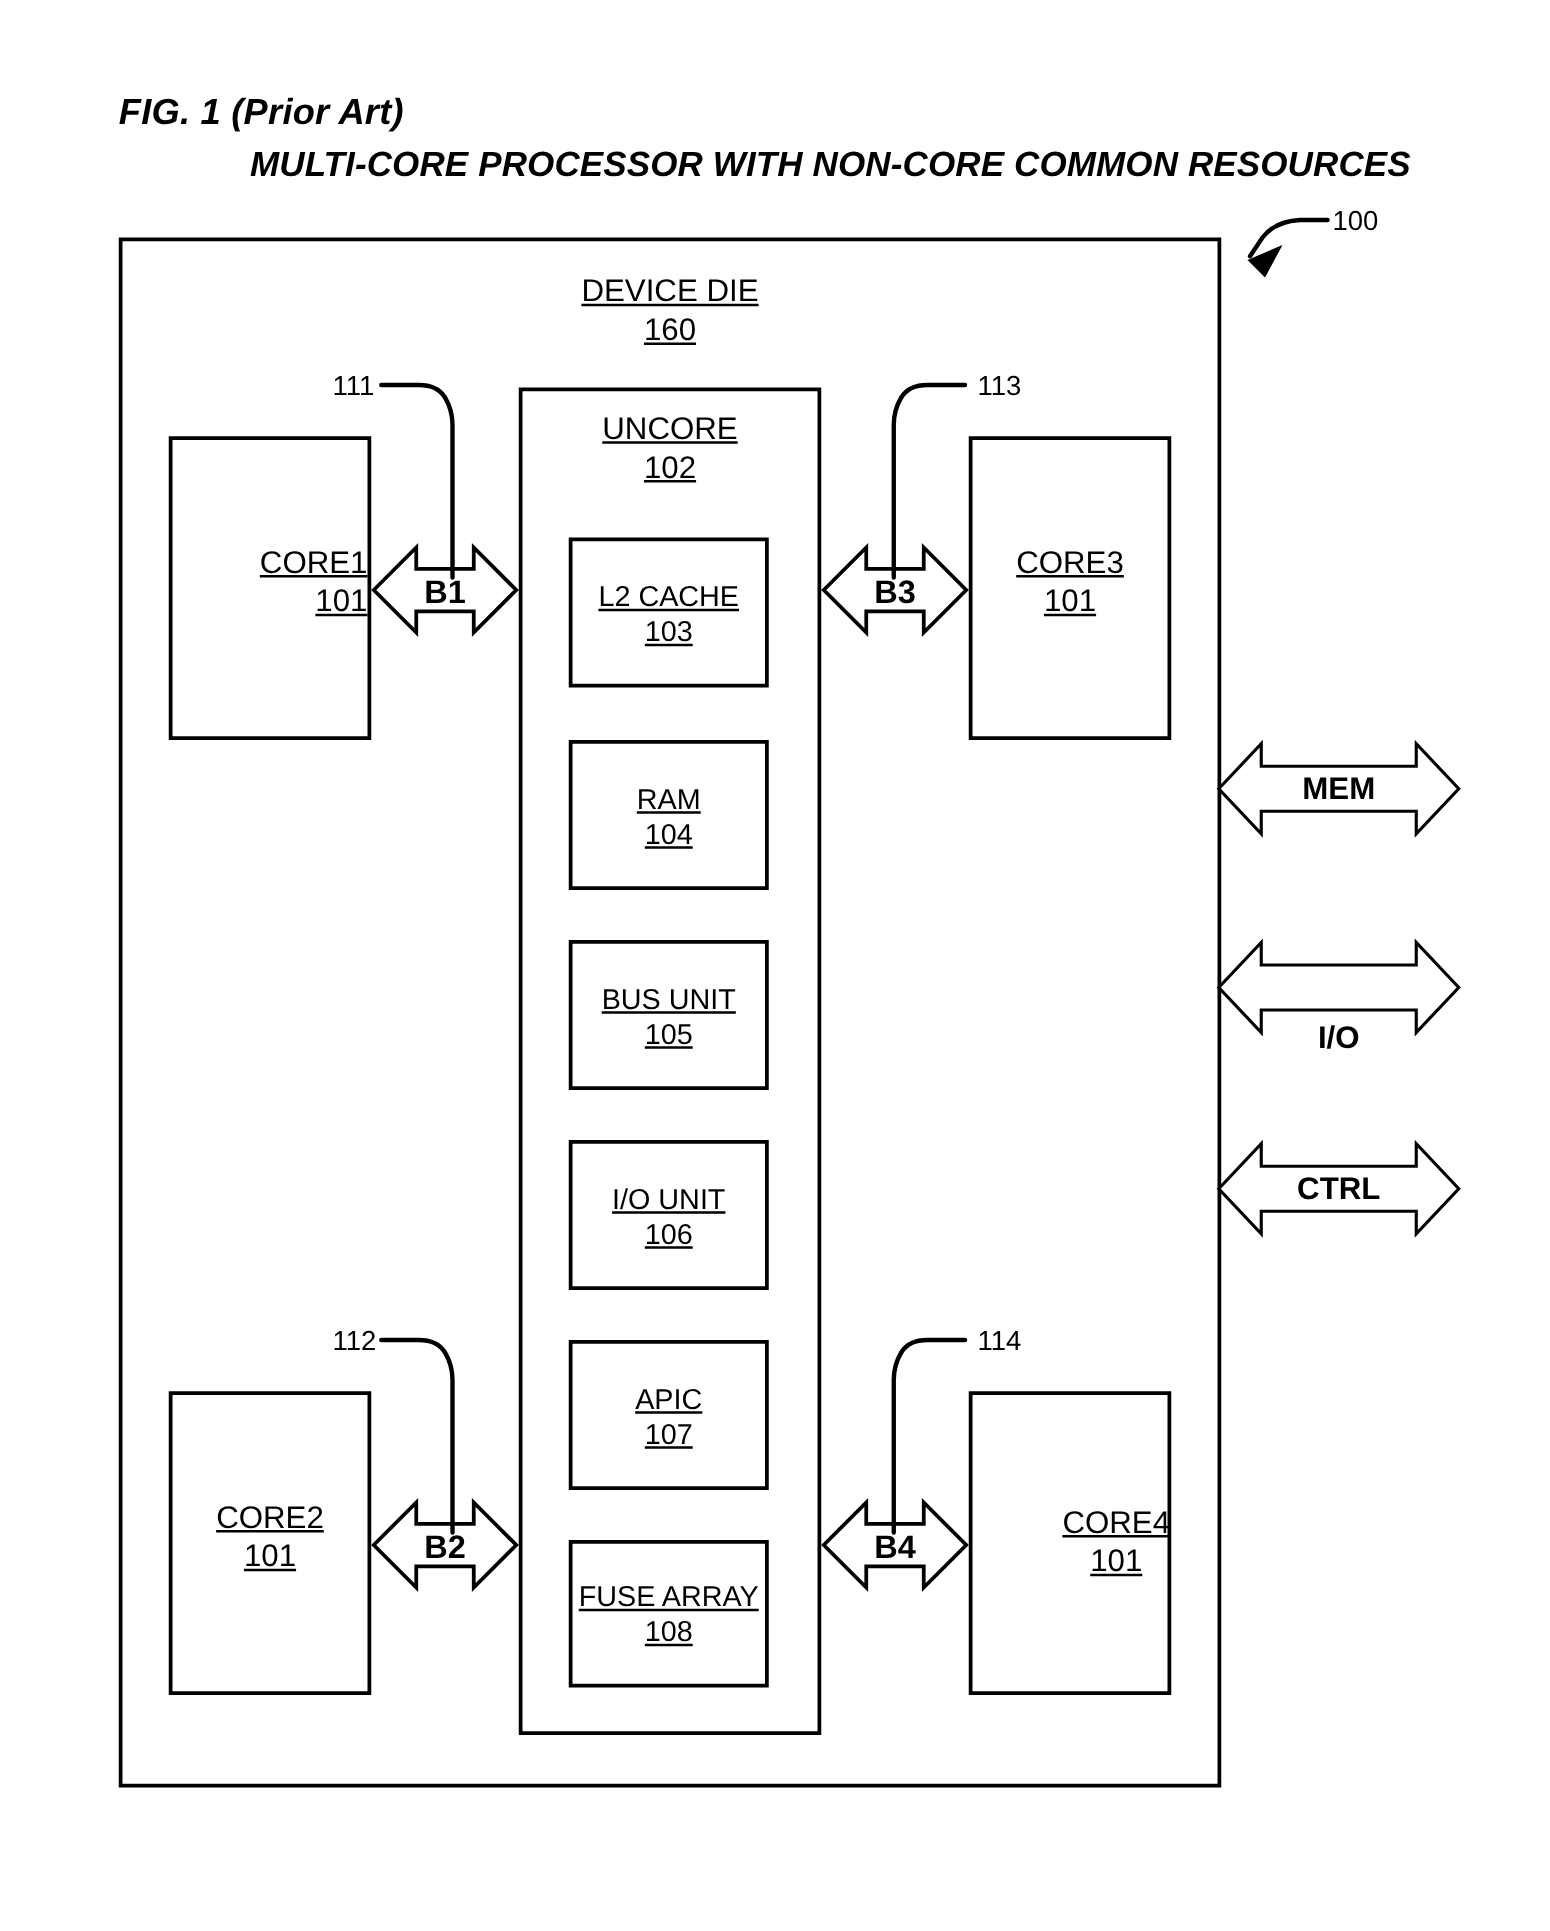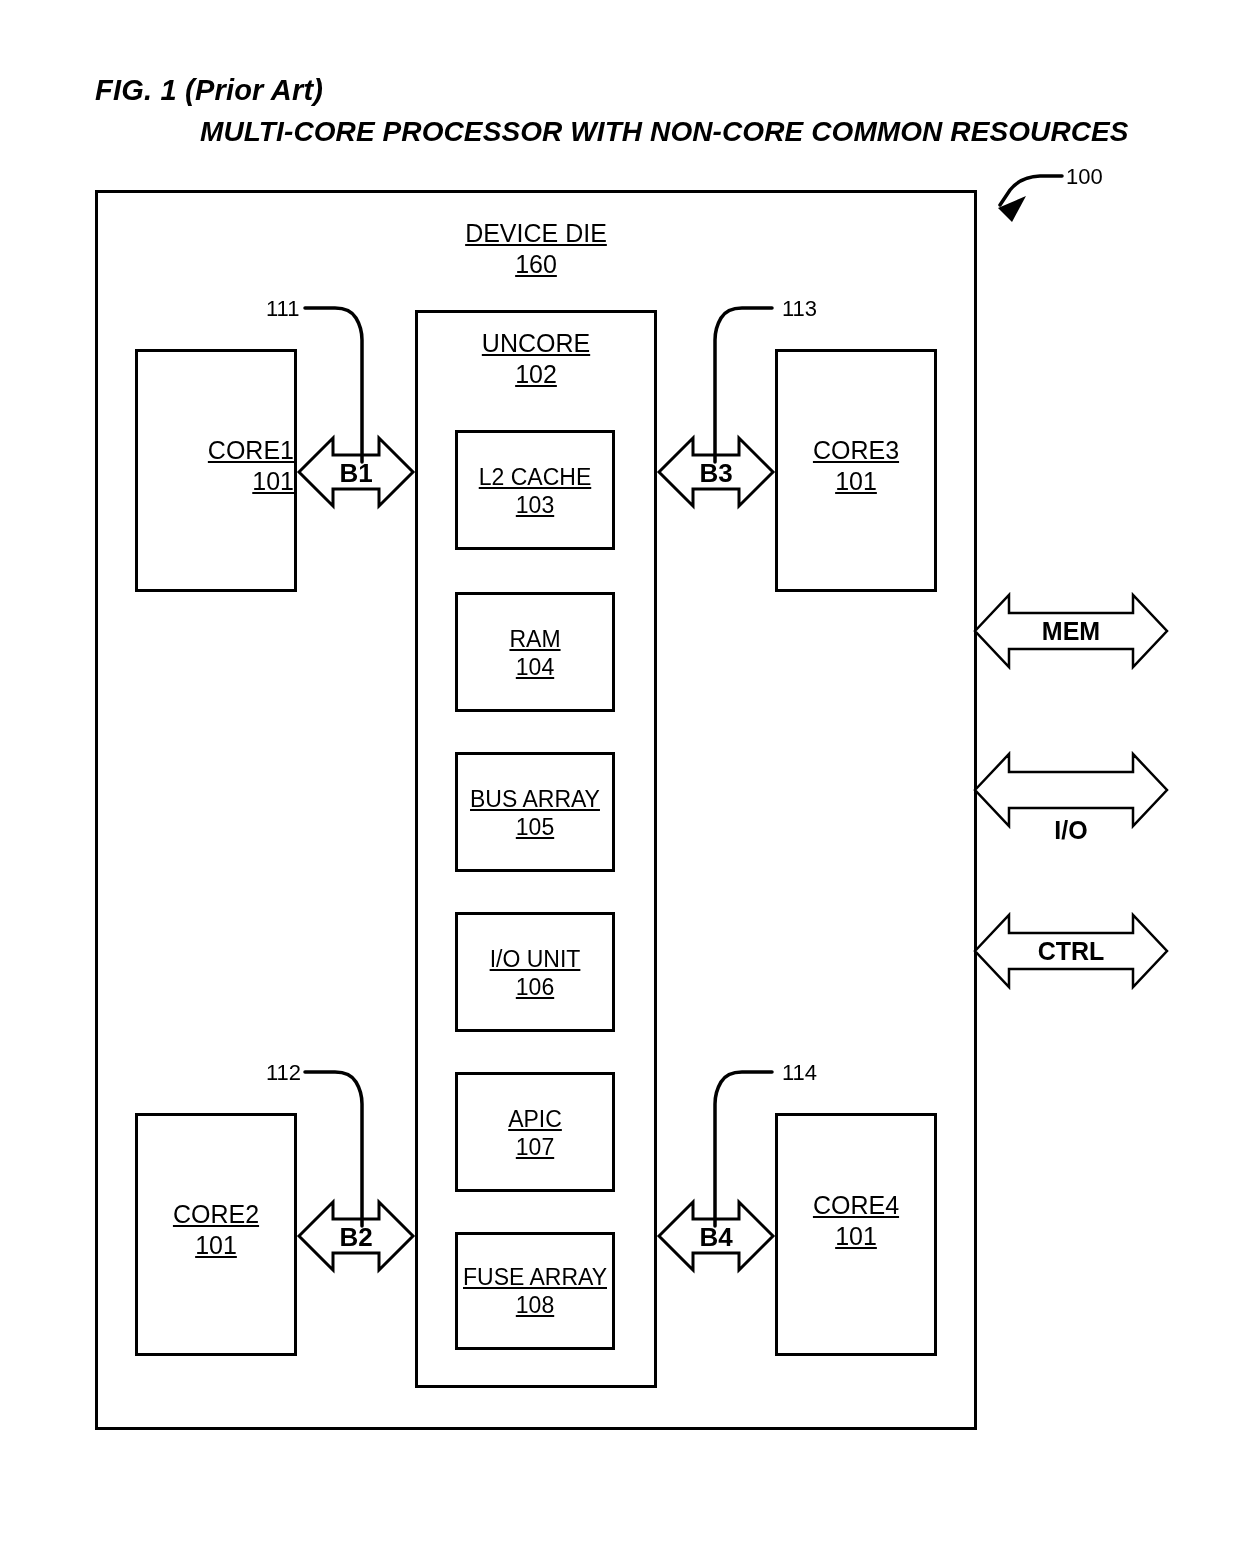--- a/index.html
+++ b/index.html
@@ -150,21 +150,21 @@
 
   <div class="box-inner" style="left:455px; top:592px; width:160px; height:120px;">
     <div class="boxlabel small" style="top:30px;">
       <span>RAM</span>
       <span>104</span>
     </div>
   </div>
 
   <div class="box-inner" style="left:455px; top:752px; width:160px; height:120px;">
     <div class="boxlabel small" style="top:30px;">
-      <span>BUS ARRAY</span>
+      <span>BUS UNIT</span>
       <span>105</span>
     </div>
   </div>
 
   <div class="box-inner" style="left:455px; top:912px; width:160px; height:120px;">
     <div class="boxlabel small" style="top:30px;">
       <span>I/O UNIT</span>
       <span>106</span>
     </div>
   </div>
@@ -198,21 +198,21 @@
   </div>
 
   <div class="box" style="left:135px; top:1113px; width:162px; height:243px;">
     <div class="boxlabel" style="top:83px;">
       <span>CORE2</span>
       <span>101</span>
     </div>
   </div>
 
   <div class="box" style="left:775px; top:1113px; width:162px; height:243px;">
-    <div class="boxlabel" style="top:74px;">
+    <div class="boxlabel" style="top:87px;padding-left:37px;">
       <span>CORE4</span>
       <span>101</span>
     </div>
   </div>
 
   <svg id="overlay" viewBox="0 0 1240 1545" xmlns="http://www.w3.org/2000/svg">
 
     <g>
       <path d="M 1062 176 L 1040 176 Q 1020 177 1010 190 L 1000 205" fill="none" stroke="#000" stroke-width="3.5" stroke-linecap="round"></path>
       <polygon points="998,208 1026,196 1012,222" fill="#000"></polygon>

